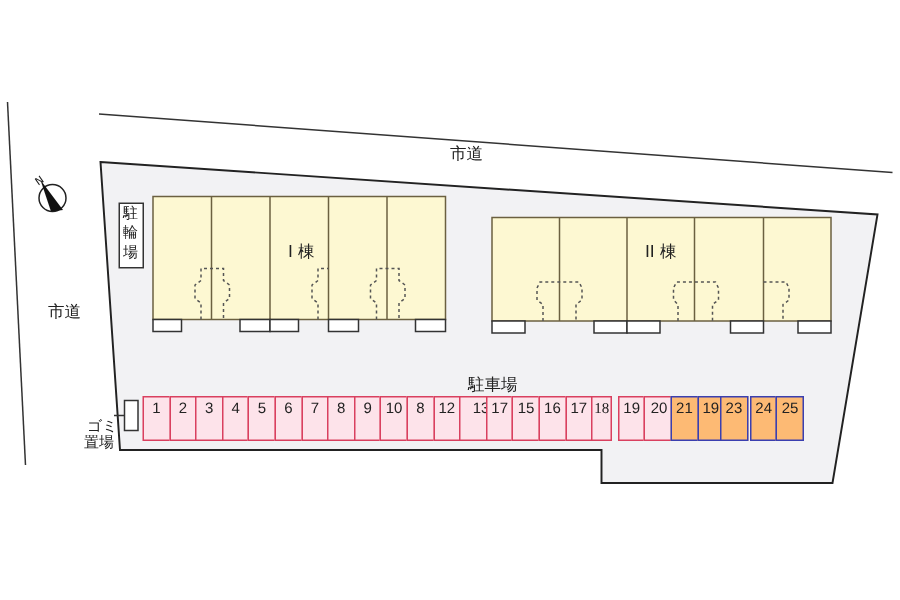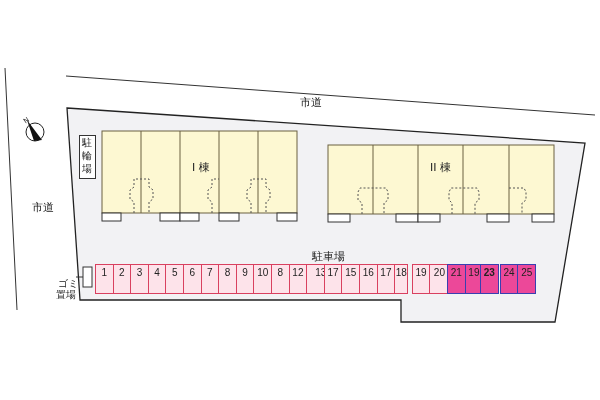--- a/index.html
+++ b/index.html
@@ -3,21 +3,21 @@
 <meta charset="utf-8">
 <style>
   html,body{margin:0;padding:0;background:#ffffff;}
   body{width:600px;height:400px;position:relative;overflow:hidden;font-family:"DejaVu Sans","Liberation Sans",sans-serif;}
   svg{position:absolute;left:0;top:0;}
   .lbl{position:absolute;font-size:11px;color:#222;white-space:nowrap;}
   .vlbl{position:absolute;font-size:10px;color:#222;line-height:11px;width:12px;text-align:center;}
   .bike{position:absolute;border:1px solid #333;background:#fff;}
   .slot{position:absolute;top:264px;height:30px;box-sizing:border-box;font-size:10px;color:#222;text-align:center;line-height:16px;font-family:"Liberation Sans",sans-serif;}
   .slot.p{background:#fde3ea;border:1px solid #d9405f;}
-  .slot.b{background:#ec4899;border:1px solid #3a3fb0;}
+  .slot.b{background:#fdba74;border:1px solid #3a3fb0;}
   .bldlabel{position:absolute;font-size:11px;color:#222;}
 </style>
 </head>
 <body>
 
 <svg width="600" height="400">
 
   <line x1="66" y1="76" x2="595" y2="115" stroke="#333" stroke-width="1"></line>
   <line x1="5" y1="68" x2="17" y2="310" stroke="#333" stroke-width="1"></line>
 
@@ -99,21 +99,21 @@
     <div class="slot p" style="left: 218.2px; width: 18.6px;">8</div>
     <div class="slot p" style="left: 235.8px; width: 18.6px;">9</div>
     <div class="slot p" style="left: 253.4px; width: 18.6px;">10</div>
     <div class="slot p" style="left: 271px; width: 18.6px;">8</div>
     <div class="slot p" style="left: 288.6px; width: 18.6px;">12</div>
     <div class="slot p" style="left: 306.2px; width: 29px;">13</div>
     <div class="slot p" style="left: 323.8px; width: 18.6px;">17</div>
     <div class="slot p" style="left: 341.4px; width: 18.6px;">15</div>
     <div class="slot p" style="left: 359px; width: 18.6px;">16</div>
     <div class="slot p" style="left: 376.6px; width: 18.6px;">17</div>
-    <div class="slot p" style="left: 394.2px; width: 14px;">18</div>
+    <div class="slot p" style="left: 394.2px; width: 14px; font-family: Liberation Serif, serif;">18</div>
     <div class="slot p" style="left: 411.8px; width: 18.6px;">19</div>
     <div class="slot p" style="left: 429.4px; width: 20px;">20</div>
     <div class="slot b" style="left: 447px; width: 18.6px;">21</div>
     <div class="slot b" style="left: 464.6px; width: 18.6px;">19</div>
-    <div class="slot b" style="left: 480px; width: 18.6px; font-weight: bold;">23</div>
+    <div class="slot b" style="left: 480px; width: 18.6px;">23</div>
     <div class="slot b" style="left: 499.8px; width: 18.6px; text-align: center;">24</div>
     <div class="slot b" style="left: 517.4px; width: 18.6px; text-align: center;">25</div>
   </div>
 
 </body></html>

